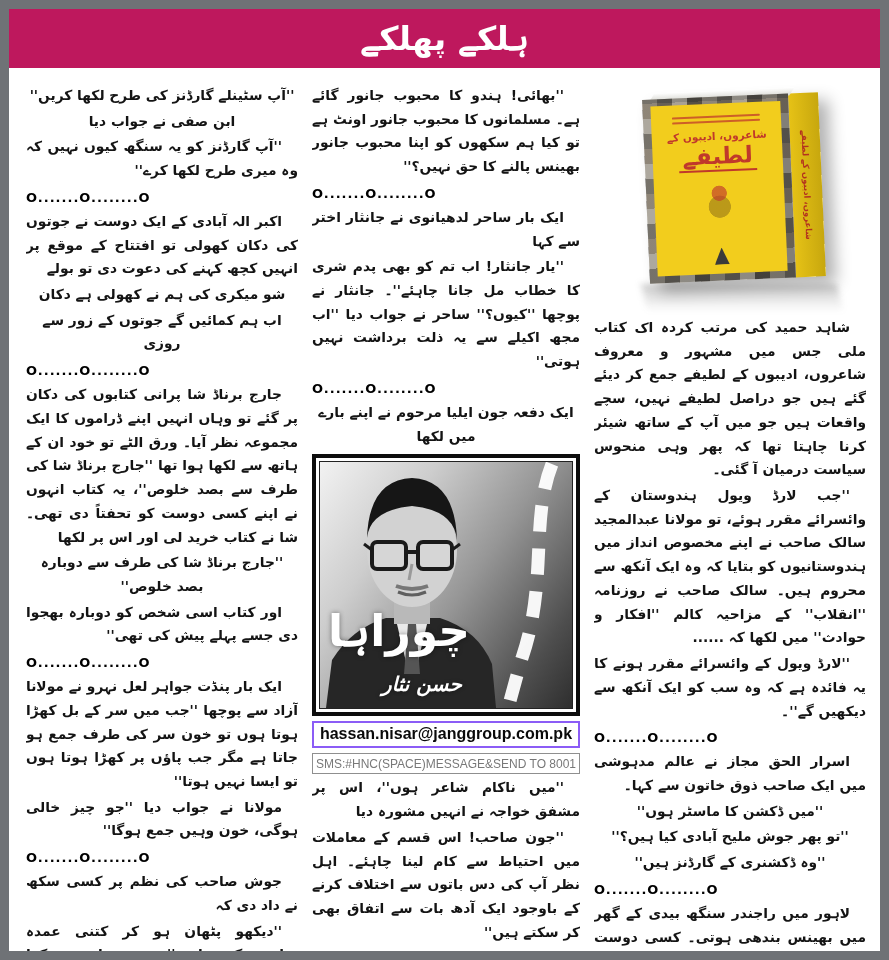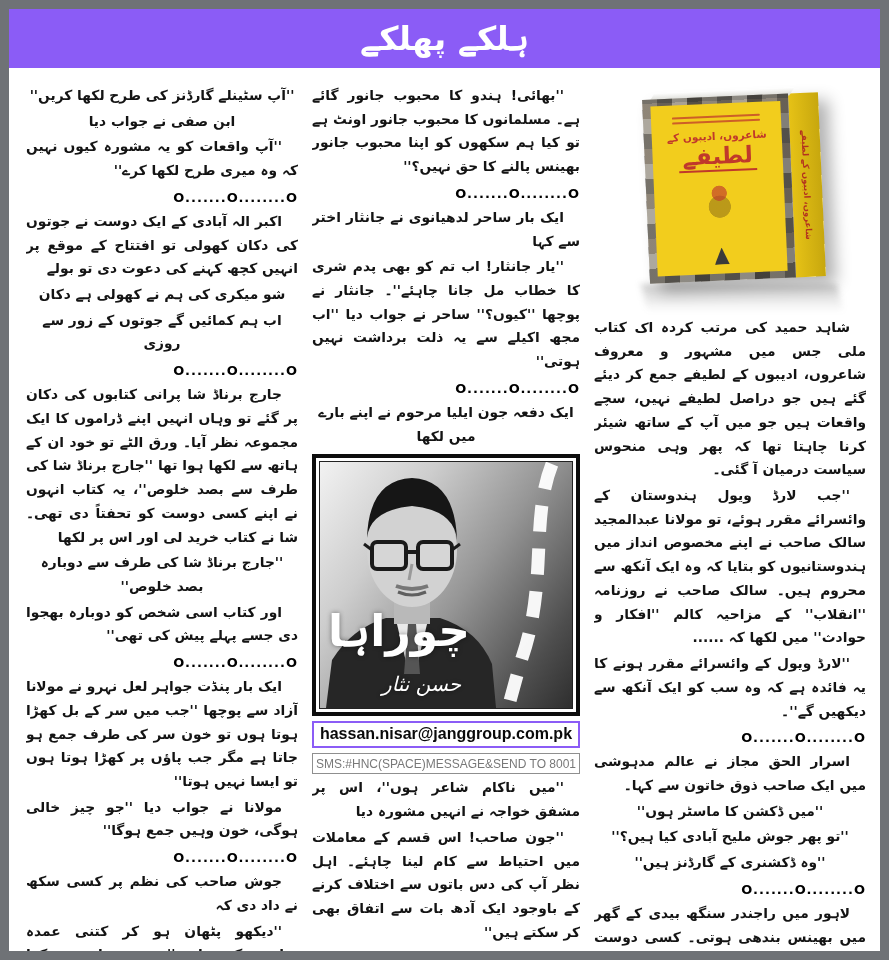--- a/index.html
+++ b/index.html
@@ -9,21 +9,21 @@
     font-family:"DejaVu Sans", sans-serif;
     position:relative;
     overflow:hidden;
   }
   .page {
     position:absolute; left:9px; top:9px;
     width:871px; height:942px;
     background:#ffffff; overflow:hidden;
   }
   .header-bar {
-    height:59px; background:#8b5cf6;
+    height:59px; background:#be185d;
     display:flex; align-items:center; justify-content:center;
   }
   .header-title {
     color:#ffffff; font-size:33px; font-weight:bold; direction:rtl;
   }
   .content {
     direction:rtl;
     display:flex; gap:14px;
     padding:14px 14px 0 14px;
     height:883px;
@@ -35,21 +35,21 @@
 
   .para {
     direction:rtl; text-align:justify;
     font-size:13.8px; line-height:1.72; color:#141414;
     margin:2px 0;
     font-weight:bold;
   }
   .para.just { text-indent:16px; }
   .para.center { text-align:center; text-indent:0; }
   .sep {
-    text-align:right; font-weight:bold; font-size:13px;
+    text-align:left; font-weight:bold; font-size:13px;
     letter-spacing:1px; color:#000; margin:7px 0 5px 0;
     direction:ltr;
   }
 
   
   .book-scene { position:relative; height:232px; }
   .book {
     position:absolute; top:14px; left:52px;
     width:176px; height:184px;
     display:flex; direction:ltr;
@@ -110,21 +110,21 @@
   }
   .photo svg.portrait { position:absolute; left:4px; top:2px; }
   .photo svg.road { position:absolute; right:0; top:0; }
   .logo-urdu {
     position:absolute; left:8px; bottom:52px;
     color:#ffffff; font-size:44px; font-weight:bold; direction:rtl;
     text-shadow:0 0 5px rgba(0,0,0,0.45);
   }
   .signature {
     position:absolute; left:62px; bottom:12px;
-    color:#ffffff; font-size:20px; font-weight:normal; direction:rtl;
+    color:#ffffff; font-size:20px; font-weight:bold; direction:rtl;
     text-shadow:0 0 4px rgba(0,0,0,0.45);
     font-style:italic;
   }
   .email-bar {
     margin-top:5px; border:2px solid #8b5cf6;
     text-align:center; font-weight:bold; font-size:16px;
     padding:2px 0 3px 0; direction:ltr; color:#0a0a0a;
     font-family:"Liberation Sans", sans-serif;
   }
   .sms-bar {
@@ -224,21 +224,21 @@
           <div class="para just">''جون صاحب! اس قسم کے معاملات میں احتیاط سے کام لینا چاہئے۔ اہل نظر آپ کی دس باتوں سے اختلاف کرنے کے باوجود ایک آدھ بات سے اتفاق بھی کر سکتے ہیں''</div>
           <div class="sep">O.......O........O</div>
           <div class="para center">مشہور جاسوسی ناول نگار ابن صفی سے کسی نے کہا</div>
         </div>
     </div>
 
     <div class="col col-left">
       <div>
           <div class="para center">''آپ سٹینلے گارڈنز کی طرح لکھا کریں''</div>
           <div class="para center">ابن صفی نے جواب دیا</div>
-          <div class="para just">''آپ واقعات کو یہ مشورہ کیوں نہیں کہ وہ میری طرح لکھا کرے''</div>
+          <div class="para just">''آپ گارڈنز کو یہ سنگھ کیوں نہیں کہ وہ میری طرح لکھا کرے''</div>
           <div class="sep">O.......O........O</div>
           <div class="para just">اکبر الہ آبادی کے ایک دوست نے جوتوں کی دکان کھولی تو افتتاح کے موقع پر انہیں کچھ کہنے کی دعوت دی تو بولے</div>
           <div class="para center">شو میکری کی ہم نے کھولی ہے دکان</div>
           <div class="para center">اب ہم کمائیں گے جوتوں کے زور سے روزی</div>
           <div class="sep">O.......O........O</div>
           <div class="para just">جارج برناڈ شا پرانی کتابوں کی دکان پر گئے تو وہاں انہیں اپنے ڈراموں کا ایک مجموعہ نظر آیا۔ ورق الٹے تو خود ان کے ہاتھ سے لکھا ہوا تھا ''جارج برناڈ شا کی طرف سے بصد خلوص''، یہ کتاب انہوں نے اپنے کسی دوست کو تحفتاً دی تھی۔ شا نے کتاب خرید لی اور اس پر لکھا</div>
           <div class="para center">''جارج برناڈ شا کی طرف سے دوبارہ بصد خلوص''</div>
           <div class="para just">اور کتاب اسی شخص کو دوبارہ بھجوا دی جسے پہلے پیش کی تھی''</div>
           <div class="sep">O.......O........O</div>
           <div class="para just">ایک بار پنڈت جواہر لعل نہرو نے مولانا آزاد سے پوچھا ''جب میں سر کے بل کھڑا ہوتا ہوں تو خون سر کی طرف جمع ہو جاتا ہے مگر جب پاؤں پر کھڑا ہوتا ہوں تو ایسا نہیں ہوتا''</div>

